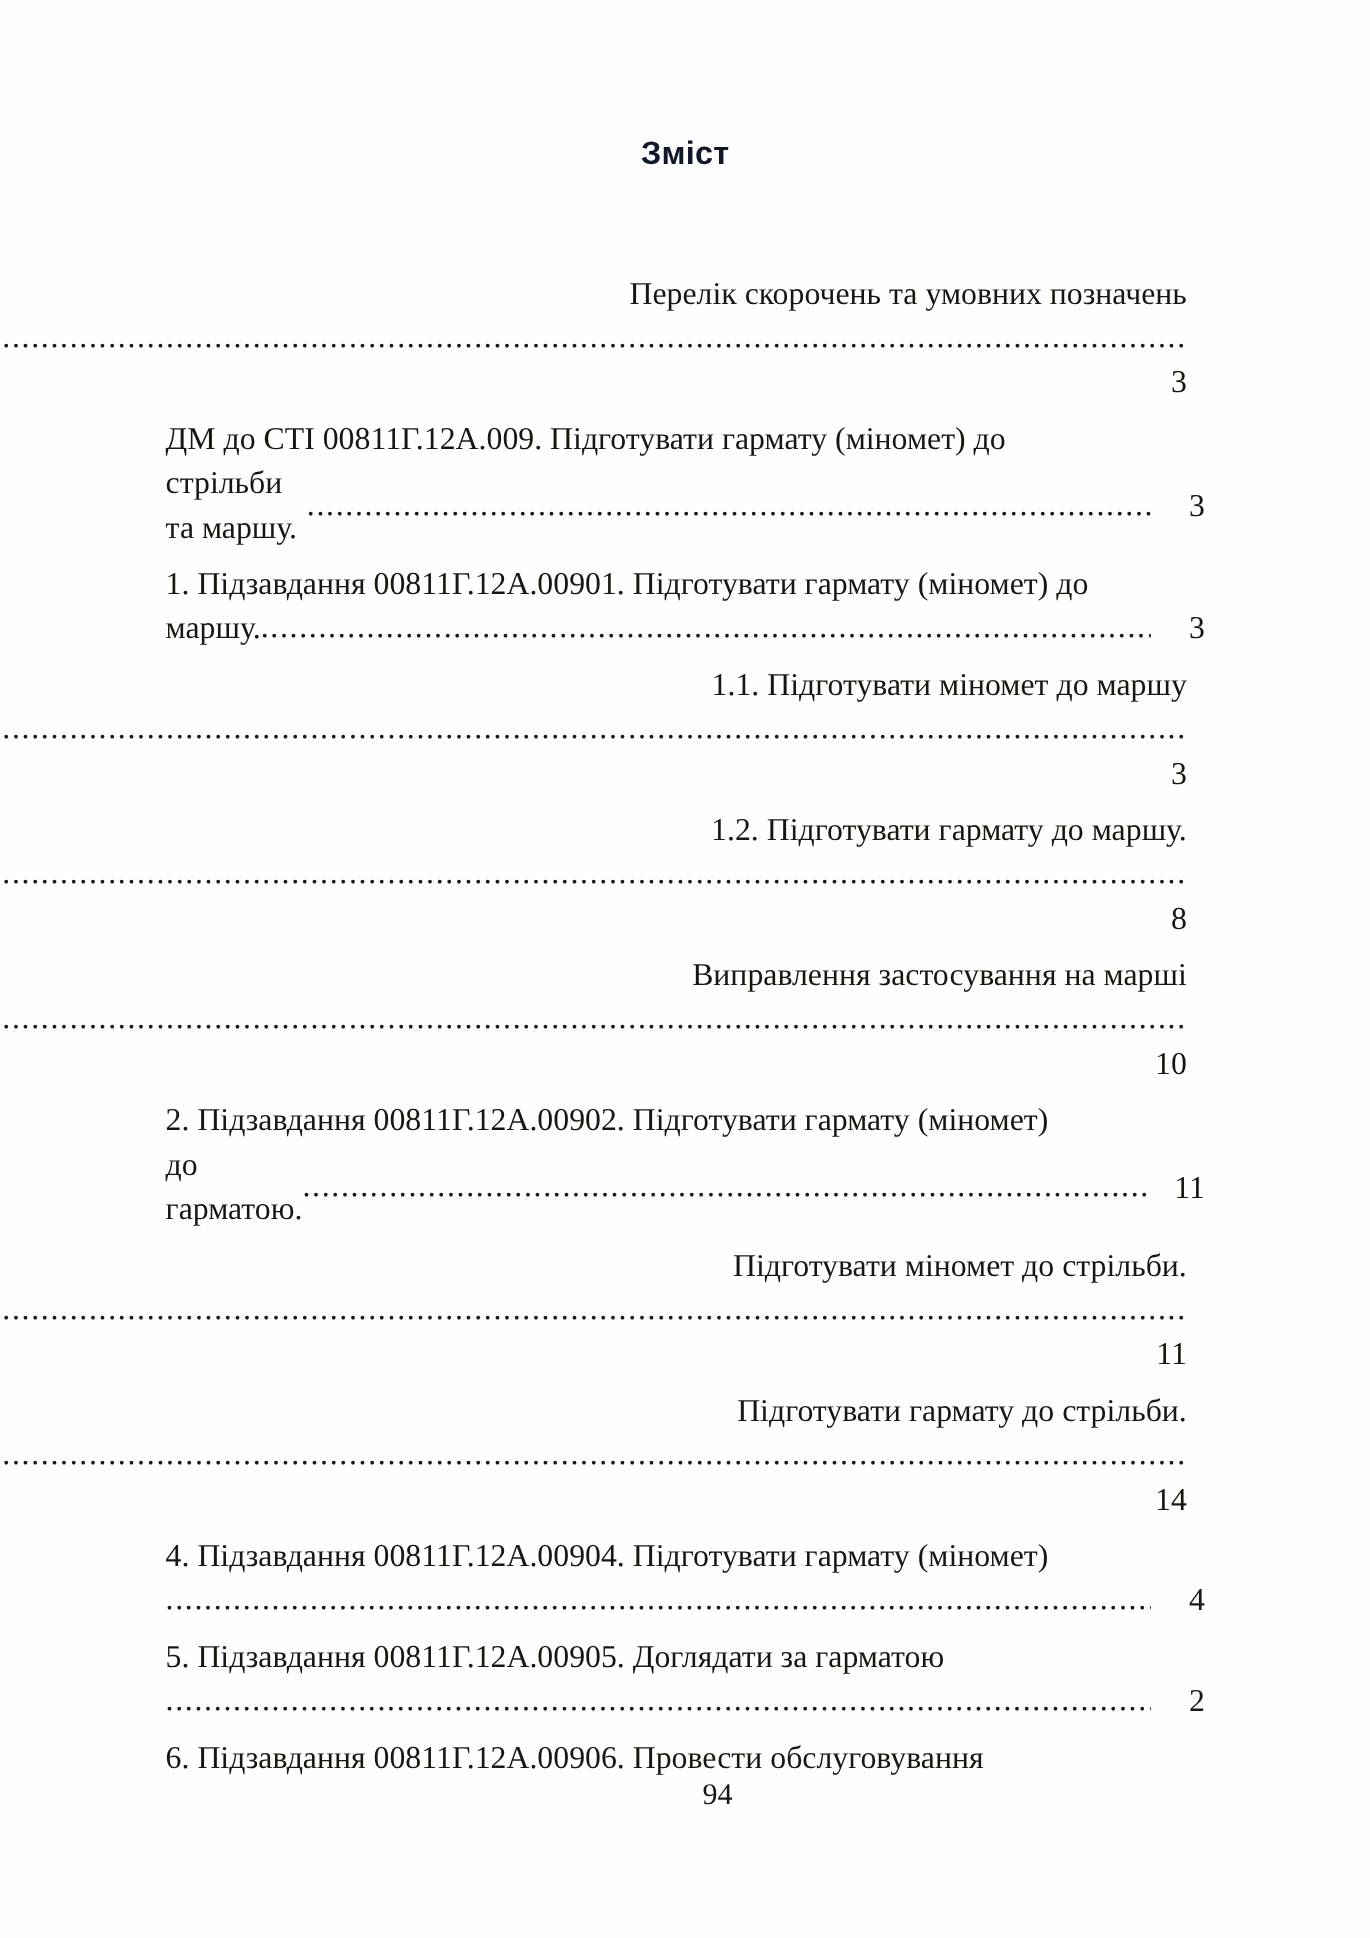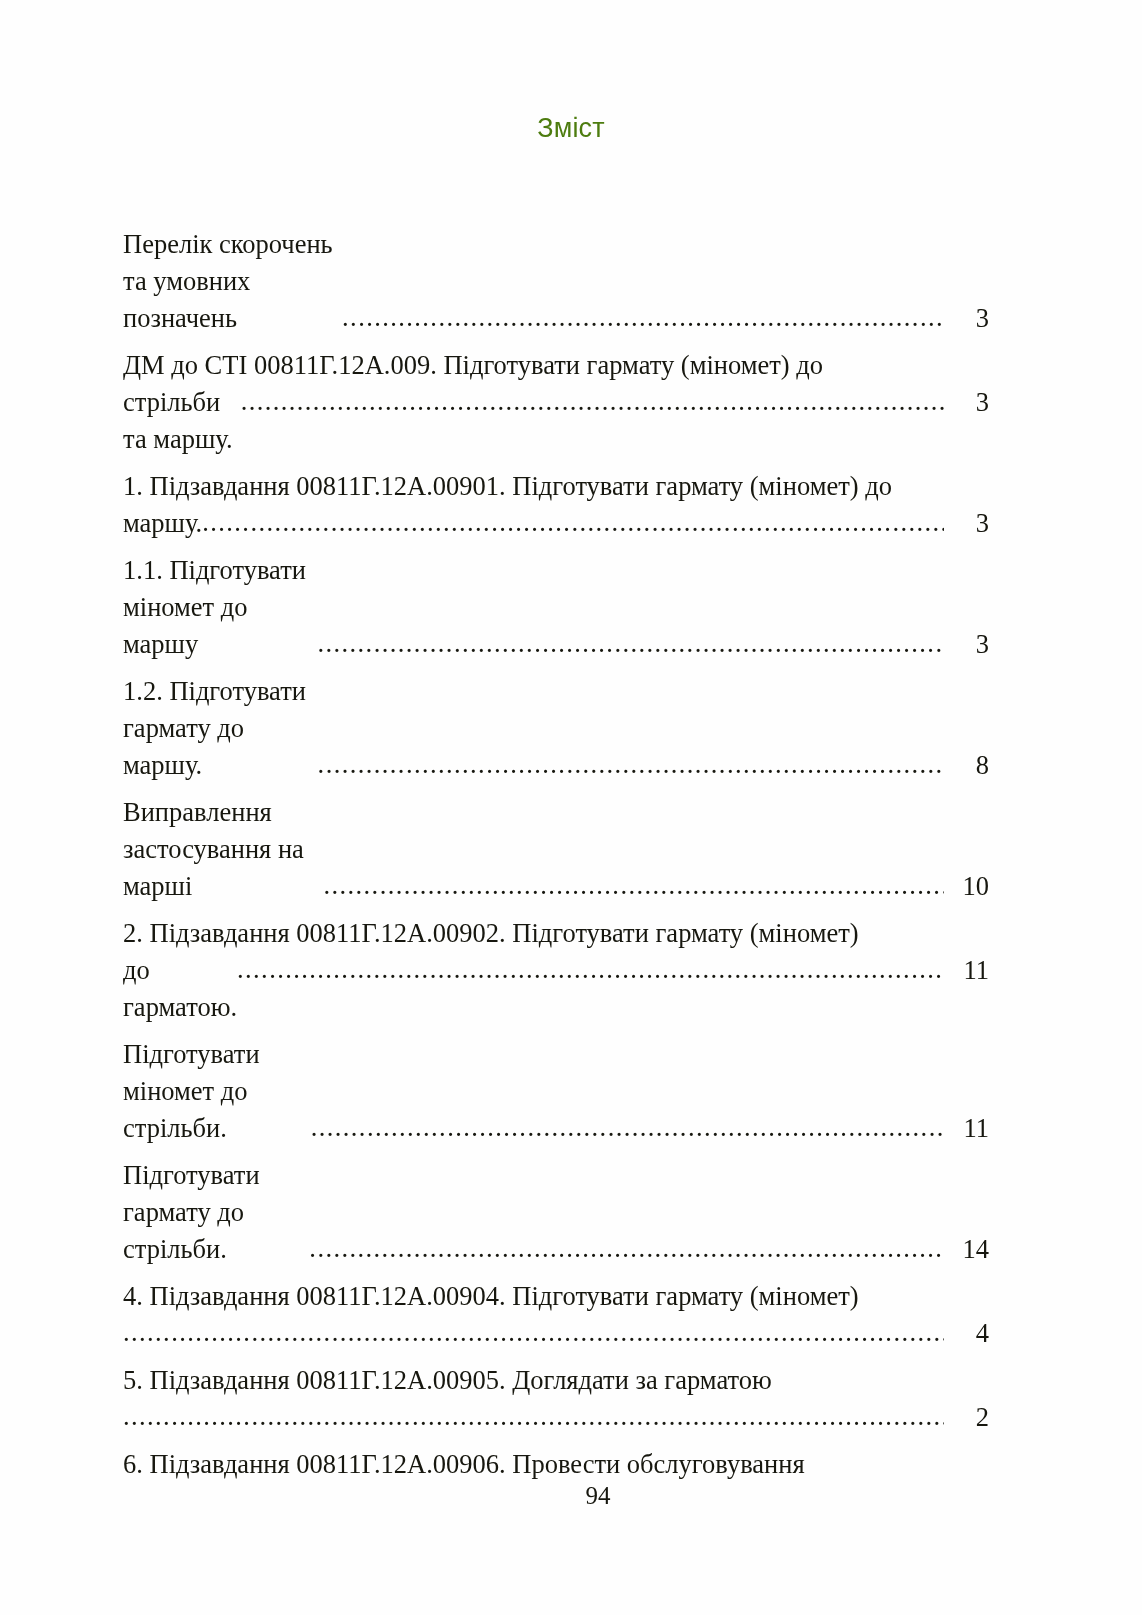--- a/index.html
+++ b/index.html
@@ -23,41 +23,42 @@
     background: #fefefe;
   }
 
   .toc-title {
     position: absolute;
     top: 113px;
     left: 0;
     width: 1142px;
     text-align: center;
     font-family: "Liberation Sans", "DejaVu Sans", sans-serif;
-    font-weight: normal;
+    font-weight: bold;
     font-size: 27px;
     letter-spacing: 0.2px;
-    color: #4d7c0f;
+    color: #0f172a;
   }
 
   .toc-list {
     position: absolute;
     top: 226px;
     left: 123px;
     width: 866px;
   }
 
   .toc-entry {
     display: flex;
     align-items: flex-end;
     width: 100%;
     font-size: 26.5px;
     line-height: 37px;
     margin-bottom: 10px;
     color: #17170f;
+    flex-direction: column;
   }
 
   .toc-entry .label {
     flex: 0 1 auto;
     min-width: 0;
     white-space: normal;
     text-align: left;
     hyphens: none;
   }
 
@@ -77,27 +78,28 @@
     padding-left: 11px;
     text-align: right;
     min-width: 34px;
     white-space: nowrap;
   }
 
   
   .toc-entry.wrap {
     display: block;
     position: relative;
+    margin-left: 15px;
   }
   .toc-entry.wrap .inner {
     display: block;
   }
   .toc-entry.wrap .lastline {
     display: flex;
-    align-items: flex-start;
+    align-items: center;
     width: 100%;
   }
   .toc-entry.wrap .lastline .label2 {
     flex: 0 1 auto;
   }
 
   .footer-pageno {
     position: absolute;
     top: 1482px;
     left: 0;

